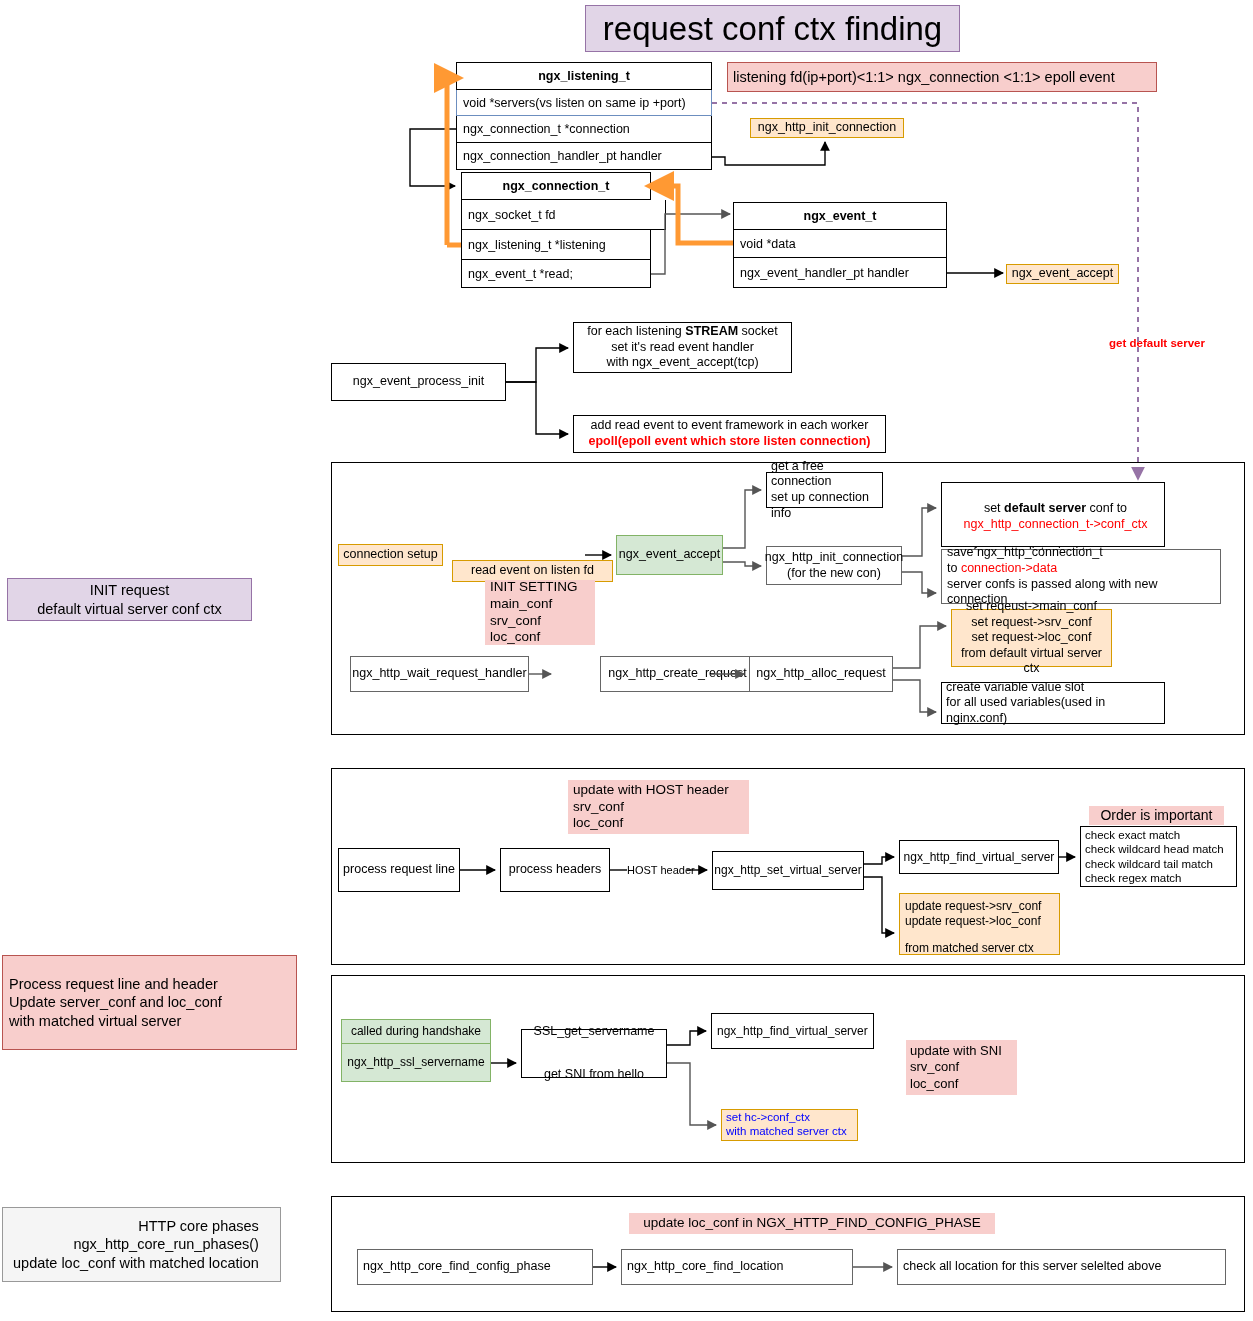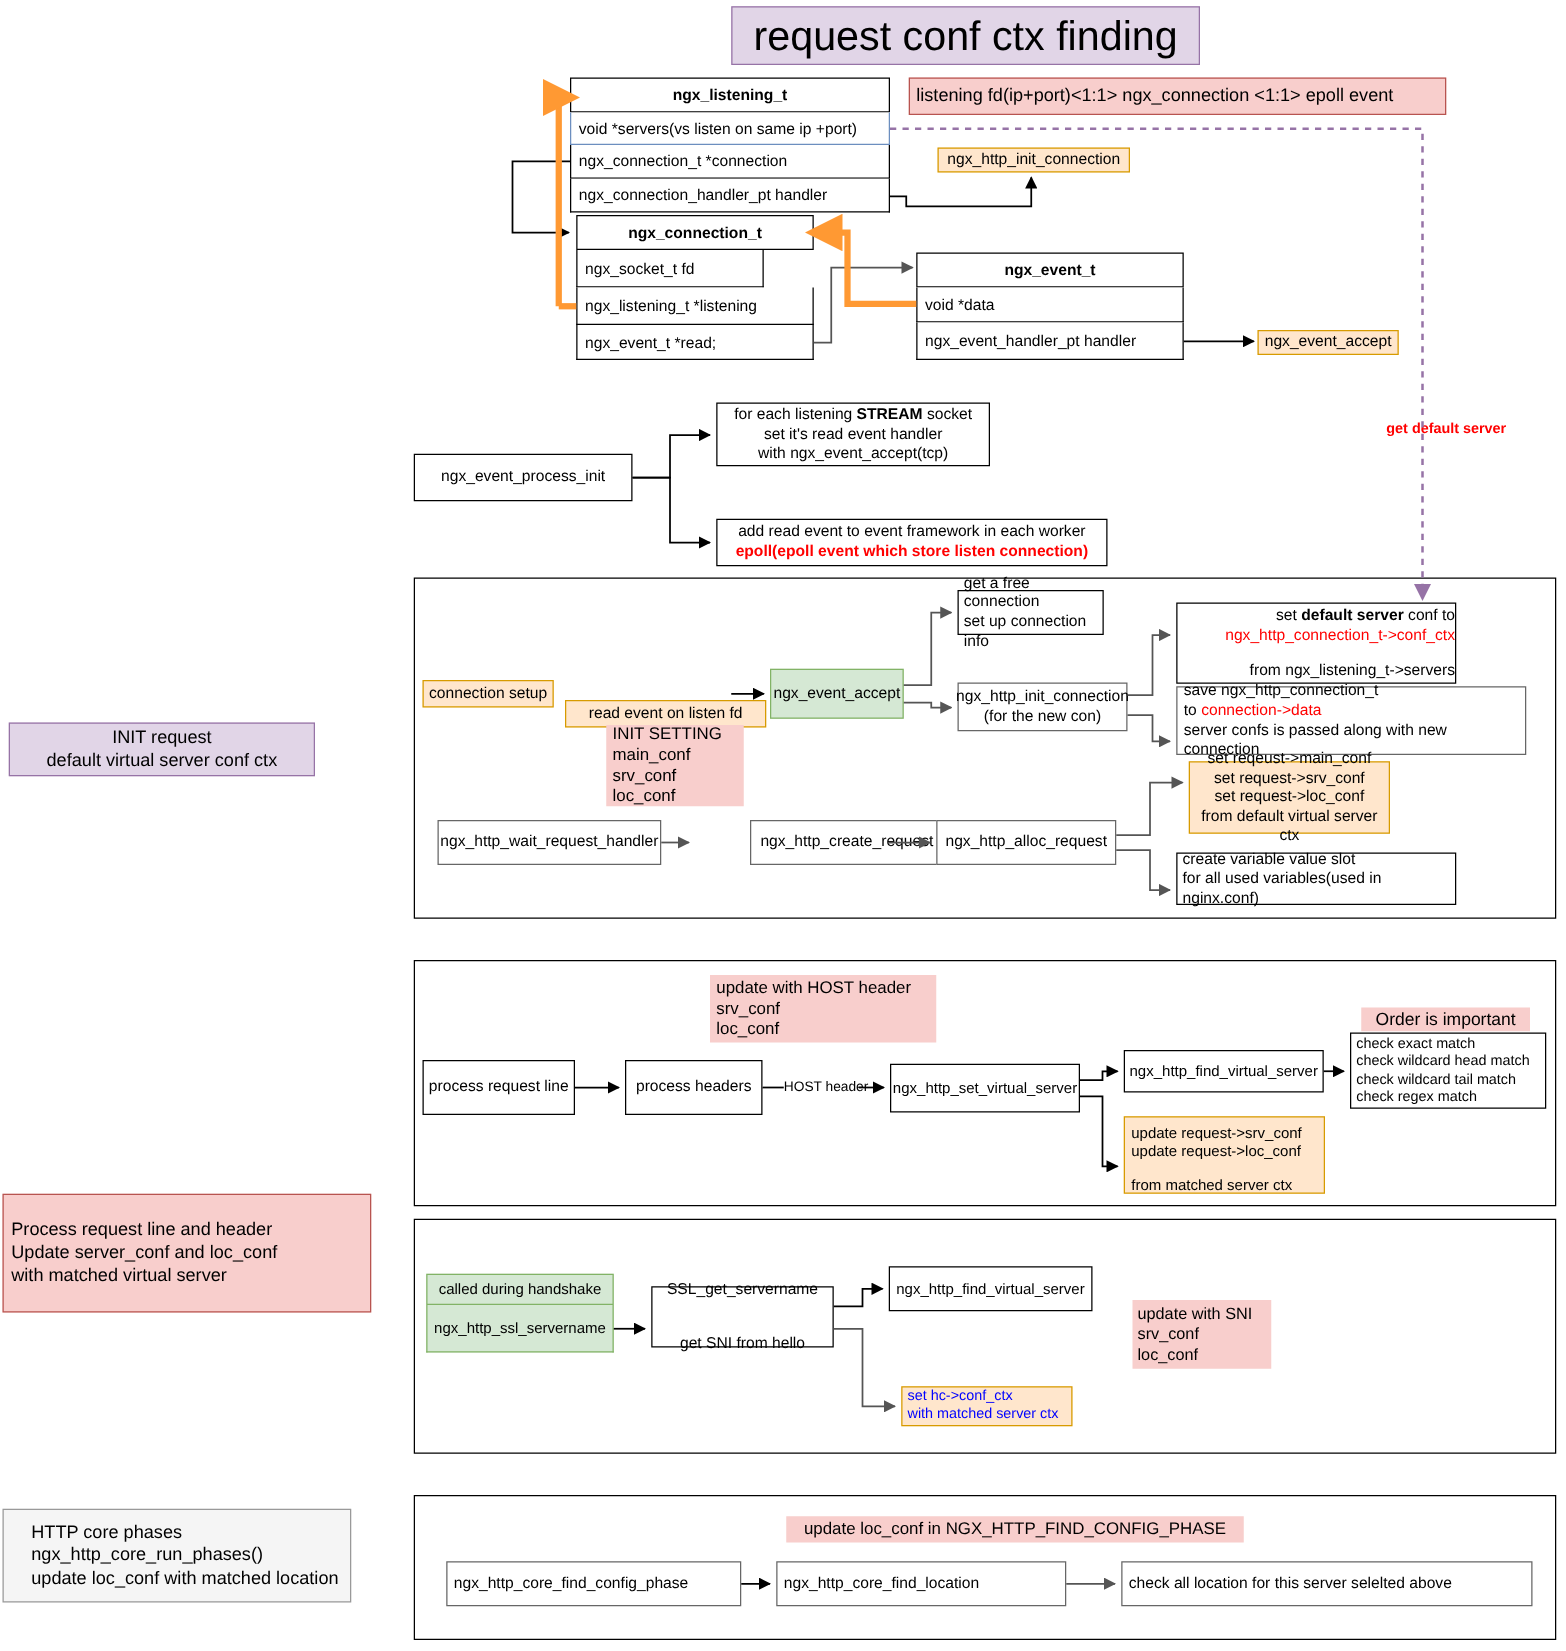--- a/index.html
+++ b/index.html
@@ -47,21 +47,21 @@
 <div class="structrow" style="left:456px;top:116px;width:256px;height:27px;">
   <span>ngx_connection_t   *connection</span>
 </div>
 <div class="structrow" style="left:456px;top:143px;width:256px;height:27px;">
   <span>ngx_connection_handler_pt   handler</span>
 </div>
 
 <div class="structhdr" style="left:461px;top:172px;width:190px;height:28px;">
   <span>ngx_connection_t</span>
 </div>
-<div class="structrow" style="left:461px;top:200px;width:150px;height:30px;">
+<div class="structrow" style="left:461px;top:200px;width:205px;height:30px;">
   <span>ngx_socket_t        fd</span>
 </div>
 <div class="structrow" style="left:461px;top:230px;width:190px;height:30px;">
   <span>ngx_listening_t   *listening</span>
 </div>
 <div class="structrow" style="left:461px;top:260px;width:190px;height:28px;">
   <span>ngx_event_t        *read;</span>
 </div>
 
 <div class="structhdr" style="left:733px;top:202px;width:214px;height:28px;">
@@ -105,21 +105,21 @@
 
 <div class="box purple" style="left:7px;top:578px;width:245px;height:43px;white-space:pre-line;font-size:14.5px;">
   <span>INIT request
 default virtual server conf ctx</span>
 </div>
 <div class="box pink l" style="left:2px;top:955px;width:295px;height:95px;white-space:pre-line;font-size:14.5px;padding-left:6px;">
   <span>Process request line and header
 Update server_conf and loc_conf
 with matched virtual server</span>
 </div>
-<div class="box lgray l" style="left:2px;top:1207px;width:279px;height:75px;white-space:pre-line;font-size:14.5px;padding-left:22px;">
+<div class="box lgray l" style="left:2px;top:1207px;width:279px;height:75px;white-space:pre-line;font-size:14.5px;padding-left:10px;text-align:right;">
   <span>HTTP core phases
 ngx_http_core_run_phases()
 update loc_conf with matched location</span>
 </div>
 
 <div class="container" style="left:331px;top:462px;width:914px;height:273px;"></div>
 
 <div class="box orange" style="left:338px;top:544px;width:105px;height:22px;">
   <span>connection setup</span>
 </div>
@@ -131,21 +131,21 @@
 </div>
 <div class="box plain" style="left:766px;top:472px;width:117px;height:36px;flex-direction:column;align-items:flex-start;padding-left:4px;text-align:left;">
   <div>get a free connection</div>
   <div>set up connection info</div>
 </div>
 <div class="box gray" style="left:766px;top:546px;width:136px;height:39px;flex-direction:column;">
   <div>ngx_http_init_connection</div>
   <div>(for the new con)</div>
 </div>
 
-<div class="box plain" style="left:941px;top:482px;width:224px;height:65px;flex-direction:column;align-items:flex-end;padding-left:5px;text-align:left;justify-content:flex-start;padding-top:2px;">
+<div class="box plain" style="left:941px;top:482px;width:224px;height:65px;flex-direction:column;align-items:center;padding-left:5px;text-align:left;justify-content:flex-start;padding-top:18px;">
   <div><span>set </span><b>default</b><span> </span><b>server</b><span> conf to</span></div>
   <div class="red">ngx_http_connection_t-&gt;conf_ctx</div>
   <div style="margin-top:13px;">from ngx_listening_t-&gt;servers</div>
 </div>
 
 <div class="box gray" style="left:941px;top:549px;width:280px;height:55px;flex-direction:column;align-items:flex-start;padding-left:5px;text-align:left;justify-content:center;">
   <div>save ngx_http_connection_t</div>
   <div><span>to </span><span class="red">connection-&gt;data</span></div>
   <div>server confs is passed along with new connection</div>
 </div>

